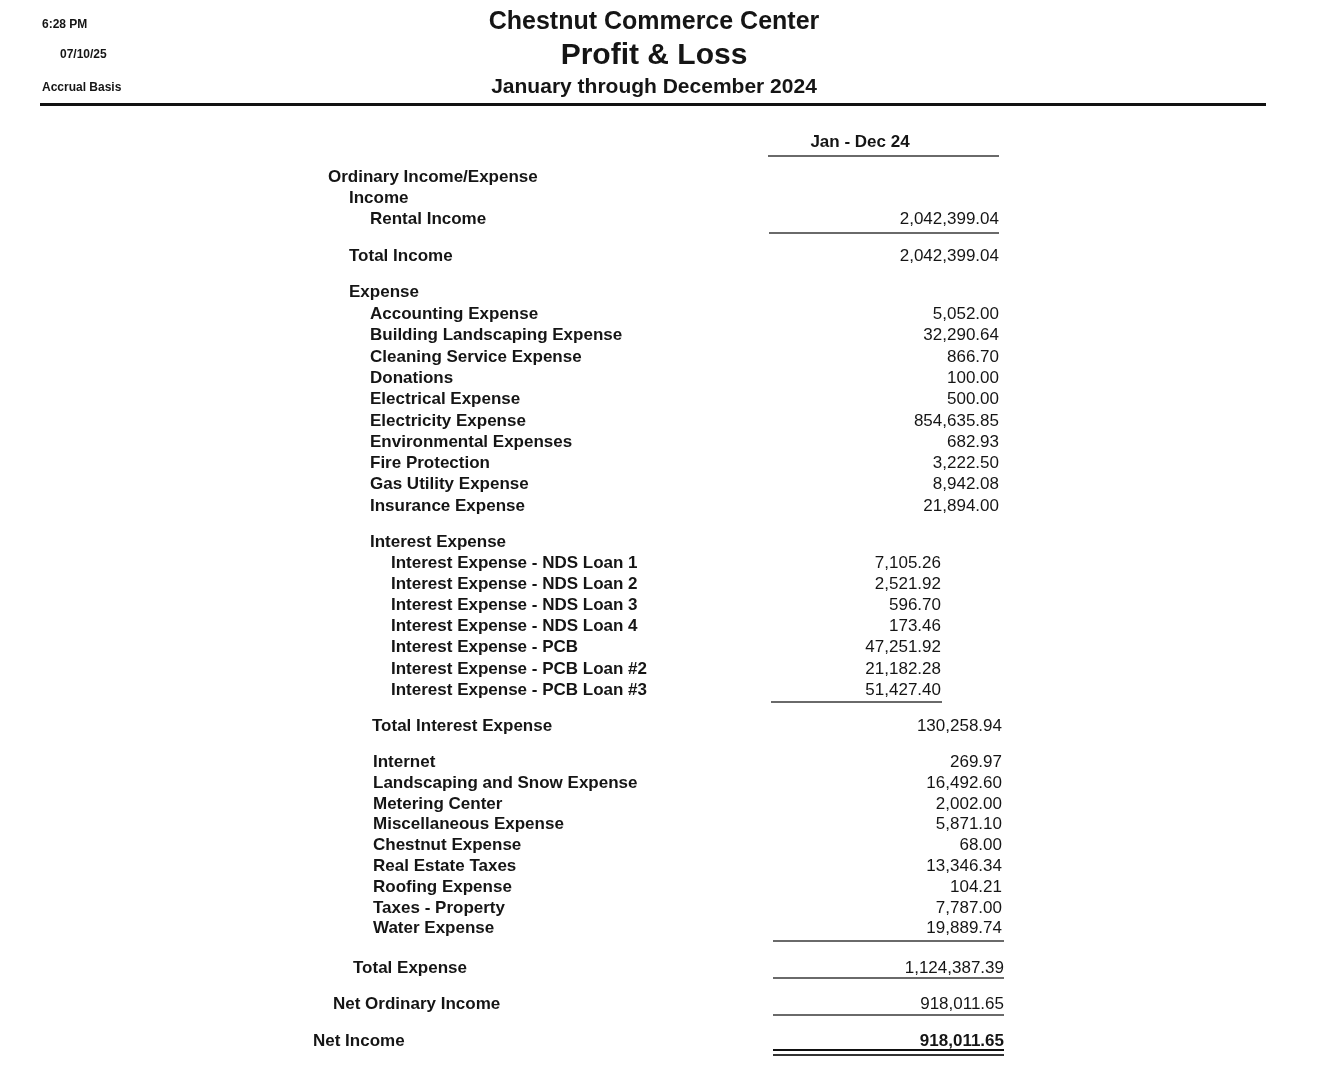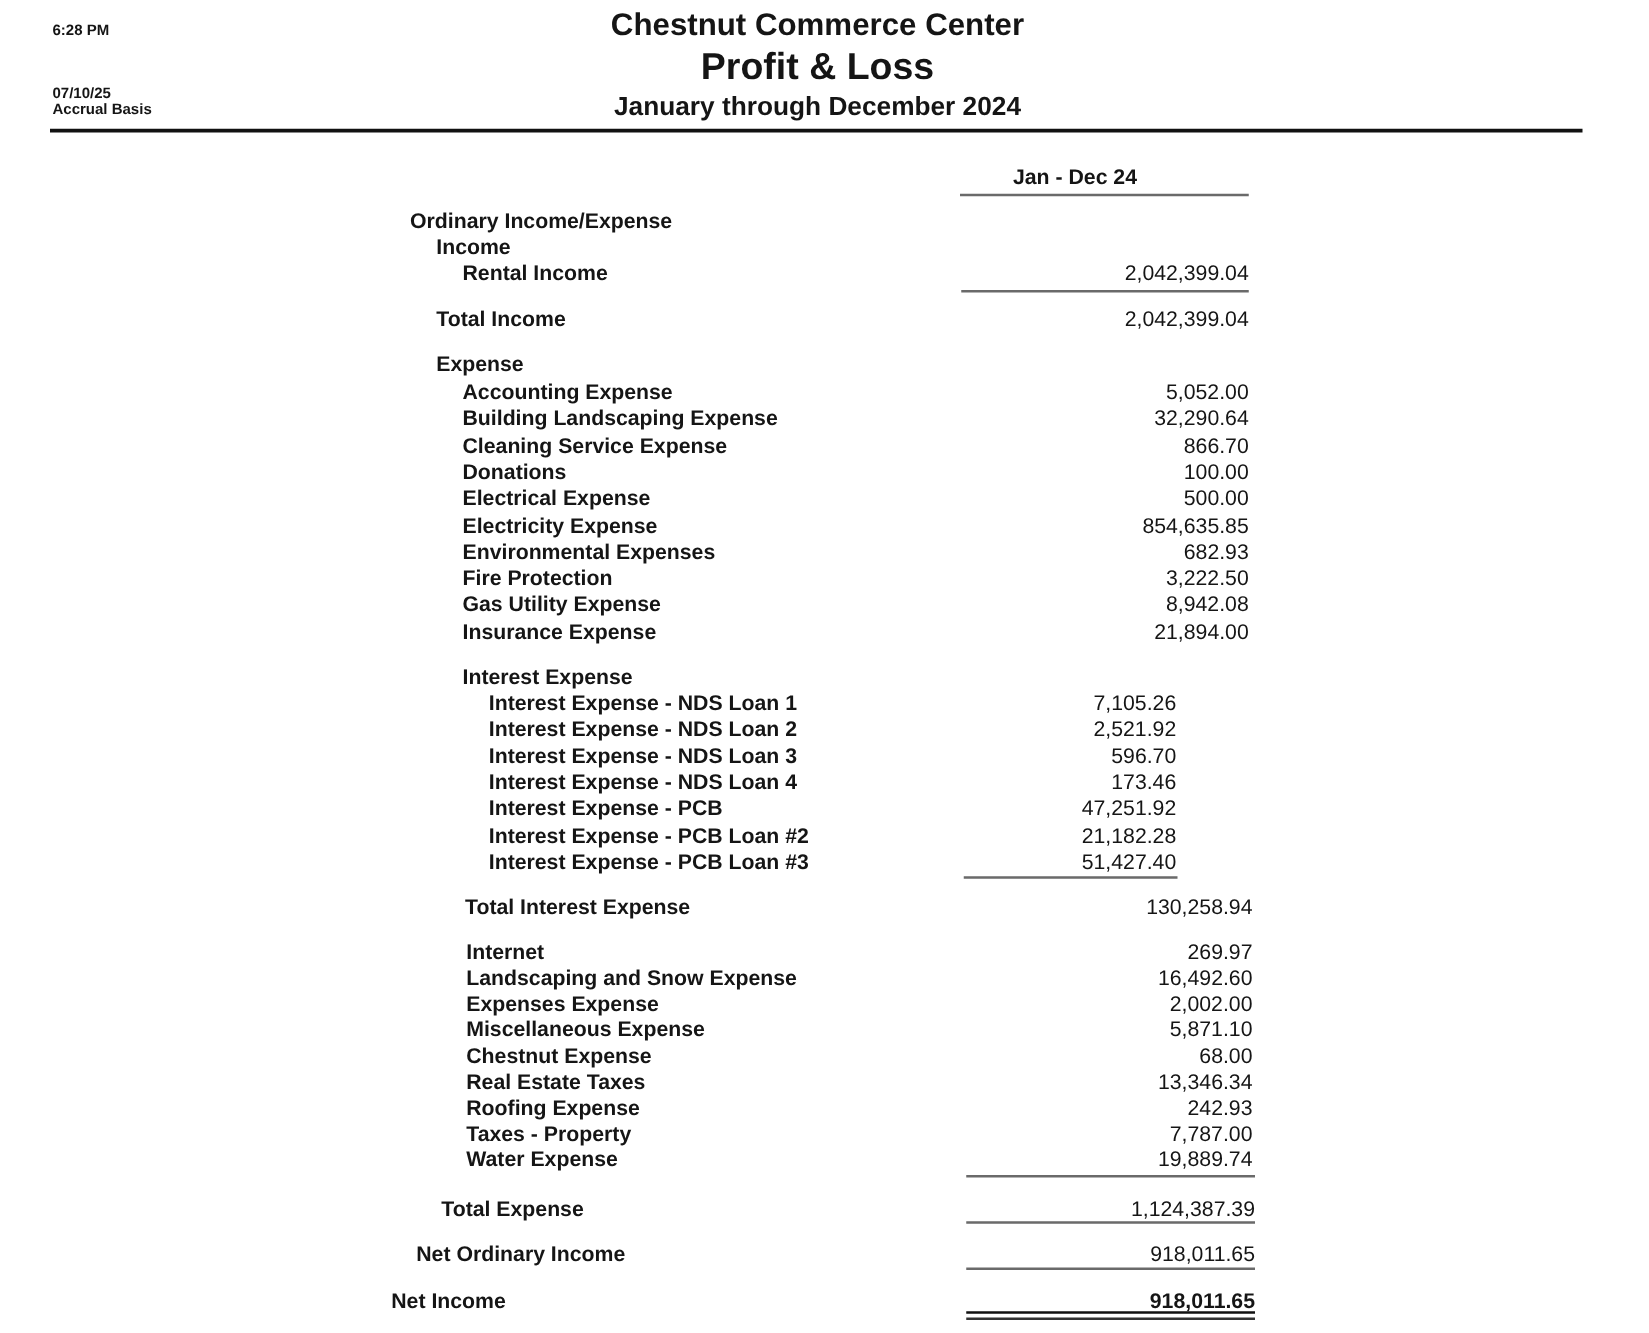--- a/index.html
+++ b/index.html
@@ -22,21 +22,21 @@
     .amt-main { left: 799px; }
     .amt-sub { left: 741px; }
     .amt-late { left: 802px; }
     .bold-amt { font-weight: bold !important; }
   </style>
 </head>
 <body>
 
 <div>
   <div class="abs meta" style="top:17px;">6:28 PM</div>
-  <div class="abs meta" style="top:67px;">07/10/25</div>
+  <div class="abs meta" style="top:47px;margin-left:18px;">07/10/25</div>
   <div class="abs meta" style="top:80px;">Accrual Basis</div>
   <div class="abs title t1">Chestnut Commerce Center</div>
   <div class="abs title t2">Profit &amp; Loss</div>
   <div class="abs title t3">January through December 2024</div>
   <div class="abs header-rule"></div>
 </div>
 
 <div class="abs colhead">Jan - Dec 24</div>
 <div class="abs rule" style="left:768px;top:155px;width:231px;"></div>
 
@@ -145,38 +145,38 @@
   <div id="exp-b">
       <div class="row" style="top: 752px;">
         <span class="lbl" style="left: 373px;">Internet</span>
         <span class="amt amt-late">269.97</span>
       </div>
       <div class="row" style="top: 772.8px;">
         <span class="lbl" style="left: 373px;">Landscaping and Snow Expense</span>
         <span class="amt amt-late">16,492.60</span>
       </div>
       <div class="row" style="top: 793.6px;">
-        <span class="lbl" style="left: 373px;">Expenses Expense</span>
+        <span class="lbl" style="left: 373px;">Metering Center</span>
         <span class="amt amt-late">2,002.00</span>
       </div>
       <div class="row" style="top: 814.4px;">
         <span class="lbl" style="left: 373px;">Miscellaneous Expense</span>
         <span class="amt amt-late">5,871.10</span>
       </div>
       <div class="row" style="top: 835.2px;">
         <span class="lbl" style="left: 373px;">Chestnut Expense</span>
         <span class="amt amt-late">68.00</span>
       </div>
       <div class="row" style="top: 856px;">
         <span class="lbl" style="left: 373px;">Real Estate Taxes</span>
         <span class="amt amt-late">13,346.34</span>
       </div>
       <div class="row" style="top: 876.8px;">
         <span class="lbl" style="left: 373px;">Roofing Expense</span>
-        <span class="amt amt-late">242.93</span>
+        <span class="amt amt-late">104.21</span>
       </div>
       <div class="row" style="top: 897.6px;">
         <span class="lbl" style="left: 373px;">Taxes - Property</span>
         <span class="amt amt-late">7,787.00</span>
       </div>
       <div class="row" style="top: 918.4px;">
         <span class="lbl" style="left: 373px;">Water Expense</span>
         <span class="amt amt-late">19,889.74</span>
       </div>
     </div>

